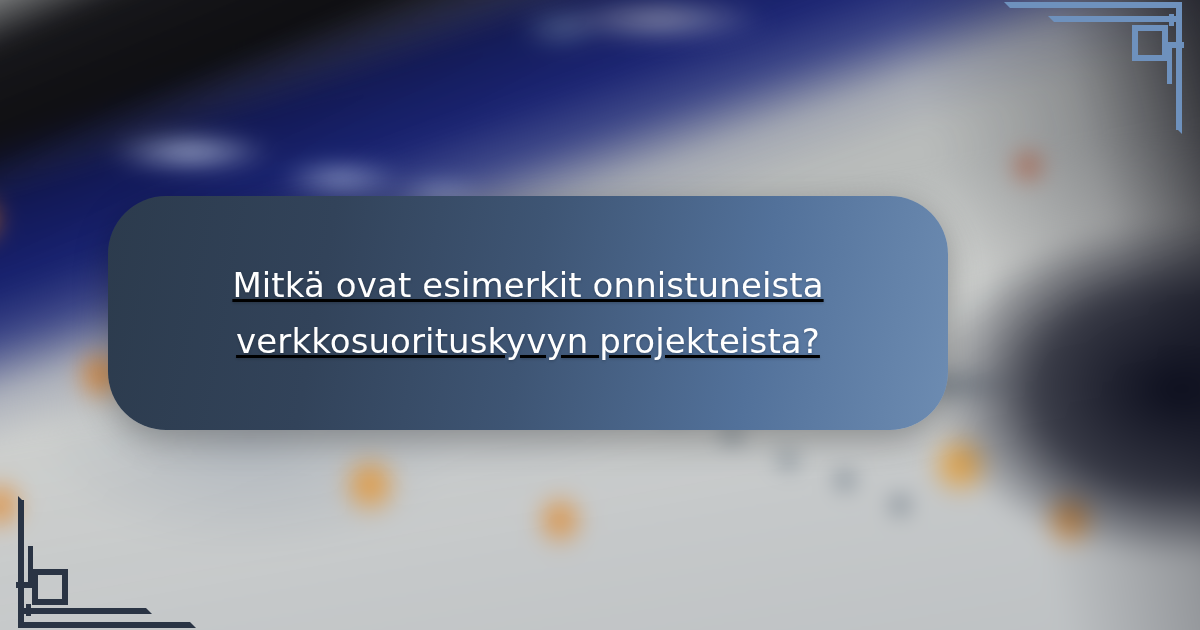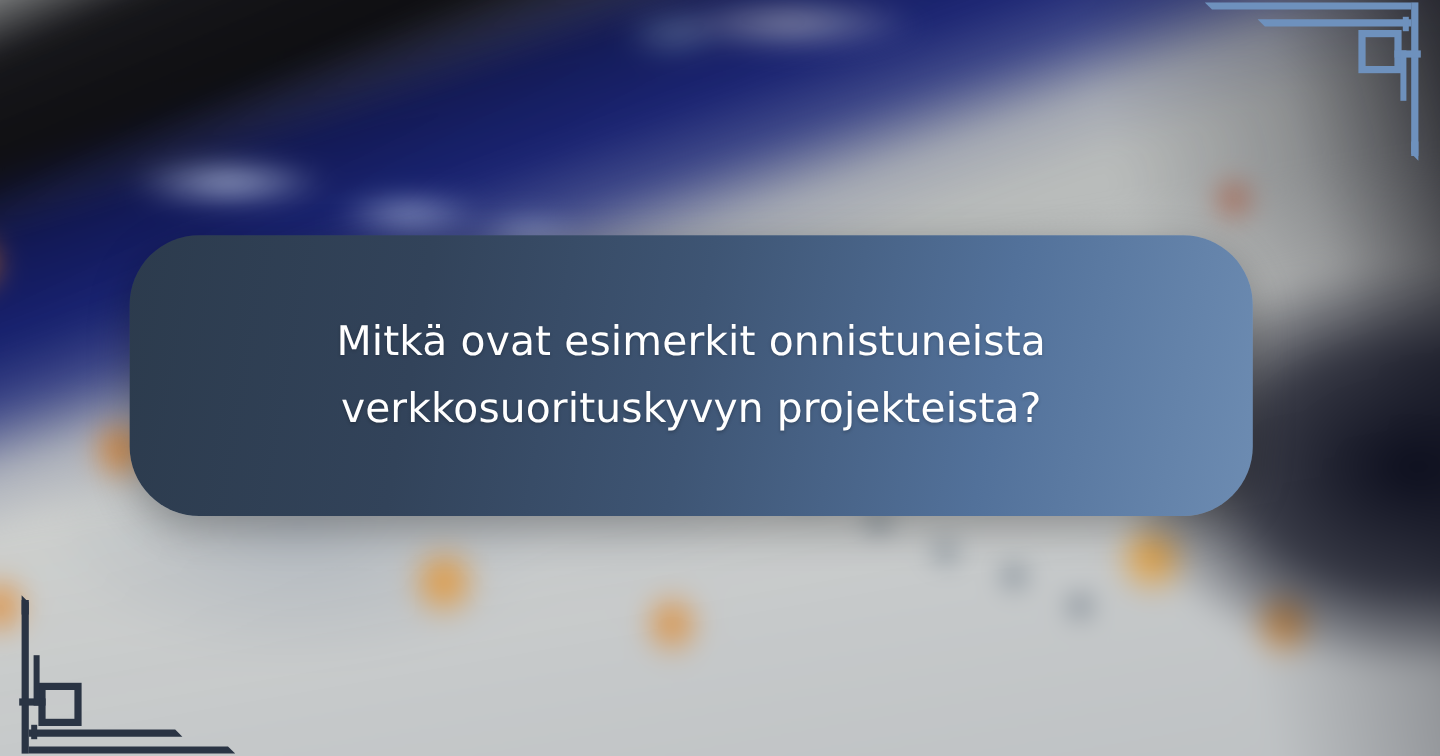--- a/index.html
+++ b/index.html
@@ -131,28 +131,29 @@
     pointer-events: none;
   }
   .deco-tr { top: 0; right: 0; width: 220px; height: 135px; }
   .deco-bl { bottom: 0; left: 0; width: 220px; height: 135px; }
 
   
   .card {
     position: absolute;
     left: 108px;
     top: 196px;
-    width: 936px;
+    width: 840px;
     height: 234px;
     border-radius: 58px;
     background: linear-gradient(100deg, #2c3b4d 0%, #32435a 26%, #3e5574 50%, #52719a 76%, #6d8cb2 100%);
     box-shadow: 0 10px 34px rgba(0,0,0,0.30);
     display: flex;
     align-items: center;
     justify-content: center;
+    text-decoration: underline;
   }
   .card-text {
     color: #ffffff;
     font-size: 34px;
     line-height: 56px;
     font-weight: 400;
     text-align: center;
     letter-spacing: 0.1px;
     padding: 0 64px;
     text-shadow: 0 1px 3px rgba(0,0,0,0.22);

